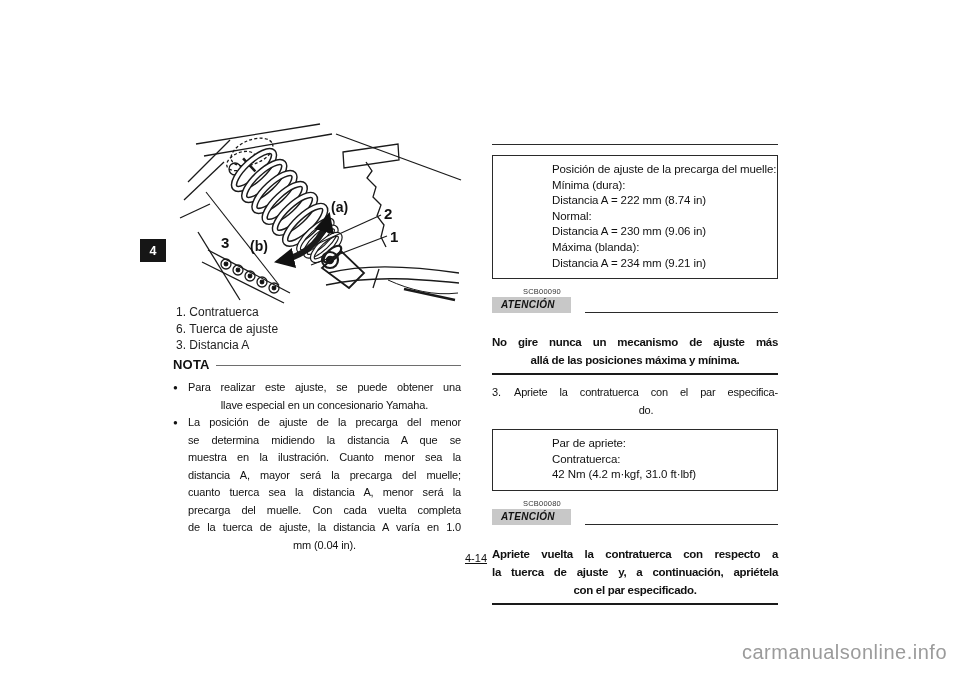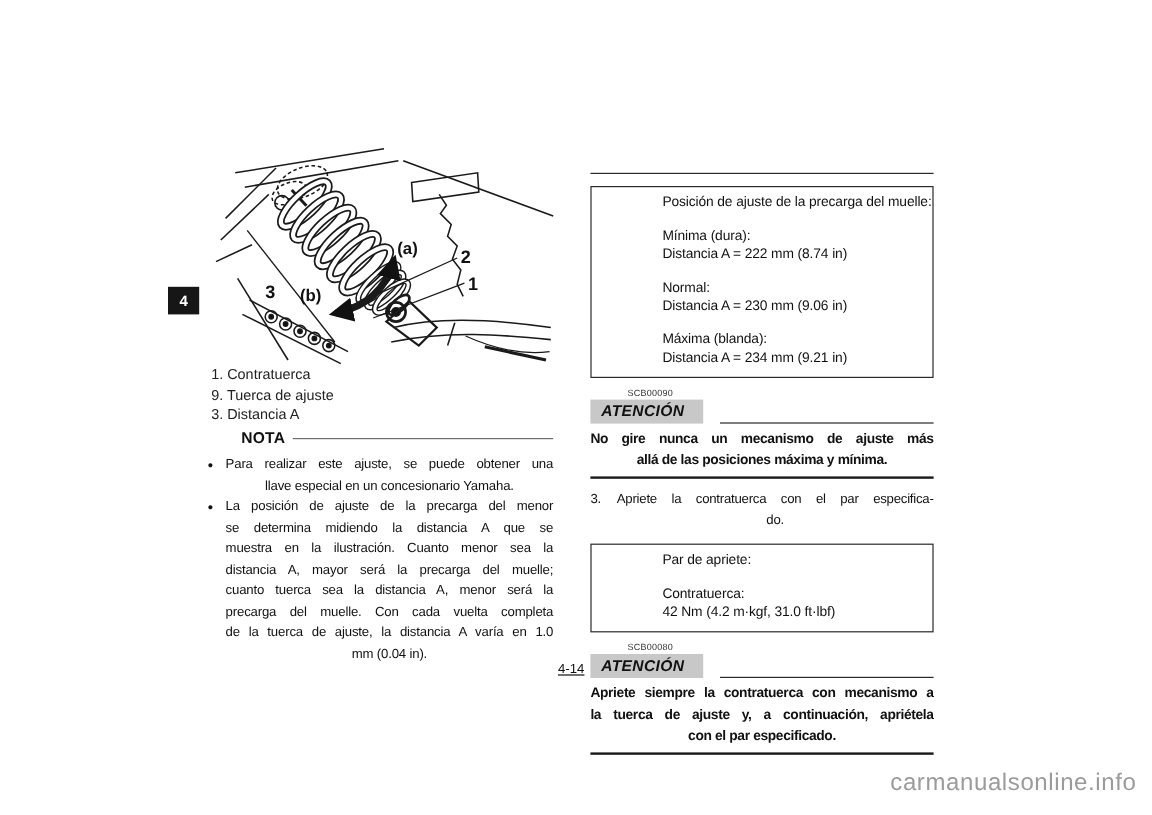--- a/index.html
+++ b/index.html
@@ -19,48 +19,48 @@
   
   .figure{position:absolute; left:178px; top:122px; width:287px; height:182px;}
   .figure svg{width:100%; height:100%;}
   .fig-caption{
     position:absolute; left:176px; top:304px;
     font-size:12px; line-height:16.5px; color:#222;
   }
   
   .left-col{position:absolute; left:173px; top:356px; width:288px;}
   .nota-head{display:flex; align-items:center; gap:6px; height:16px;}
-  .nota-title{font-weight:bold; font-size:13px; letter-spacing:0.2px;margin-left:28px;}
+  .nota-title{font-weight:bold; font-size:13px; letter-spacing:0.2px;}
   .nota-rule{flex:1; border-top:1.5px solid #6e6e6e; margin-top:3px;}
   .bullets{margin-top:7px; font-size:11px; letter-spacing:-0.15px; line-height:17.5px;}
   .bullet{display:flex;}
   .bullet .dot{width:15px; flex:0 0 15px; font-size:8px; line-height:17.5px;}
   .bullet .btxt{flex:1; min-width:0;}
   .jline{text-align:justify; text-align-last:justify; white-space:nowrap;}
   .jlast{text-align:center; white-space:nowrap;}
   
   .right-col{position:absolute; left:492px; top:137px; width:286px;}
   .toprule{border-top:1.5px solid #2a2a2a; margin-top:7px;}
   .specbox{
     border:1.5px solid #2a2a2a; margin-top:10px;
     padding:6px 4px 7px 11px;
     font-size:11.5px; line-height:15.6px; letter-spacing:-0.1px;
   }
   .specbox .ln{white-space:nowrap;padding-left:48px;}
-  .i1{padding-left:14px;margin-top:12px;}
+  .i1{padding-left:14px;}
   .i2{padding-left:28px;}
   .code{margin-top:8px; font-size:7.5px; color:#333; letter-spacing:0.2px;margin-left:31px;}
   .att-row{display:flex; align-items:flex-end; margin-top:1px;}
   .att-badge{
     background:var(--caution_badge_bg,#c8c8c8);
-    font-weight:bold; font-style:italic; font-size:13px;
+    font-weight:bold; font-style:italic; font-size:10px;
     padding:2px 16px 3px 9px; letter-spacing:0.3px;
   }
   .att-rule{flex:1; border-bottom:1.5px solid #2a2a2a; margin-left:14px;}
-  .warn{margin-top:4px; font-weight:bold; font-size:11.5px; letter-spacing:-0.3px; line-height:18px;}
+  .warn{margin-top:20px; font-weight:bold; font-size:11.5px; letter-spacing:-0.3px; line-height:18px;}
   .hrule{border-top:2px solid #1a1a1a; margin-top:4px;}
   .step{display:flex; margin-top:9px; font-size:11px; letter-spacing:-0.2px; line-height:17.5px;}
   .stepnum{flex:0 0 15px; padding-left:0px;}
   .steptext{flex:1; min-width:0; padding-left:7px;}
   
   .footer{position:absolute; top:552px; left:376px; width:200px; text-align:center; font-size:11px;text-decoration:underline;}
   .watermark{
     position:absolute; top:641px; right:13px;
     font-size:20px; color:var(--watermark_gray,#9b9b9b); letter-spacing:0.5px;
   }
@@ -160,21 +160,21 @@
         <text x="72" y="129" font-size="14">(b)</text>
         <text x="206" y="97" font-size="15">2</text>
         <text x="212" y="120" font-size="15">1</text>
         <text x="43" y="126" font-size="15">3</text>
       </g>
     </svg>
   </div>
 
   <div class="fig-caption">
     <div>1. Contratuerca</div>
-    <div>9. Tuerca de ajuste</div>
+    <div>6. Tuerca de ajuste</div>
     <div>3. Distancia A</div>
   </div>
 
   <div class="left-col">
     <div class="nota-head">
       <span class="nota-title">NOTA</span>
       <span class="nota-rule"></span>
     </div>
     <div class="bullets">
       <div class="bullet">
@@ -237,21 +237,21 @@
       <div class="ln i1">Contratuerca:</div>
       <div class="ln i2">42 Nm (4.2 m·kgf, 31.0 ft·lbf)</div>
     </div>
 
     <div class="code">SCB00080</div>
     <div class="att-row">
       <span class="att-badge">ATENCIÓN</span>
       <span class="att-rule"></span>
     </div>
     <div class="warn">
-      <div class="jline">Apriete siempre la contratuerca con mecanismo a</div>
+      <div class="jline">Apriete vuelta la contratuerca con respecto a</div>
       <div class="jline">la tuerca de ajuste y, a continuación, apriétela</div>
       <div class="jlast">con el par especificado.</div>
     </div>
     <div class="hrule"></div>
   </div>
 
   <div class="footer">4-14</div>
   <div class="watermark">carmanualsonline.info</div>
 </div>
 

